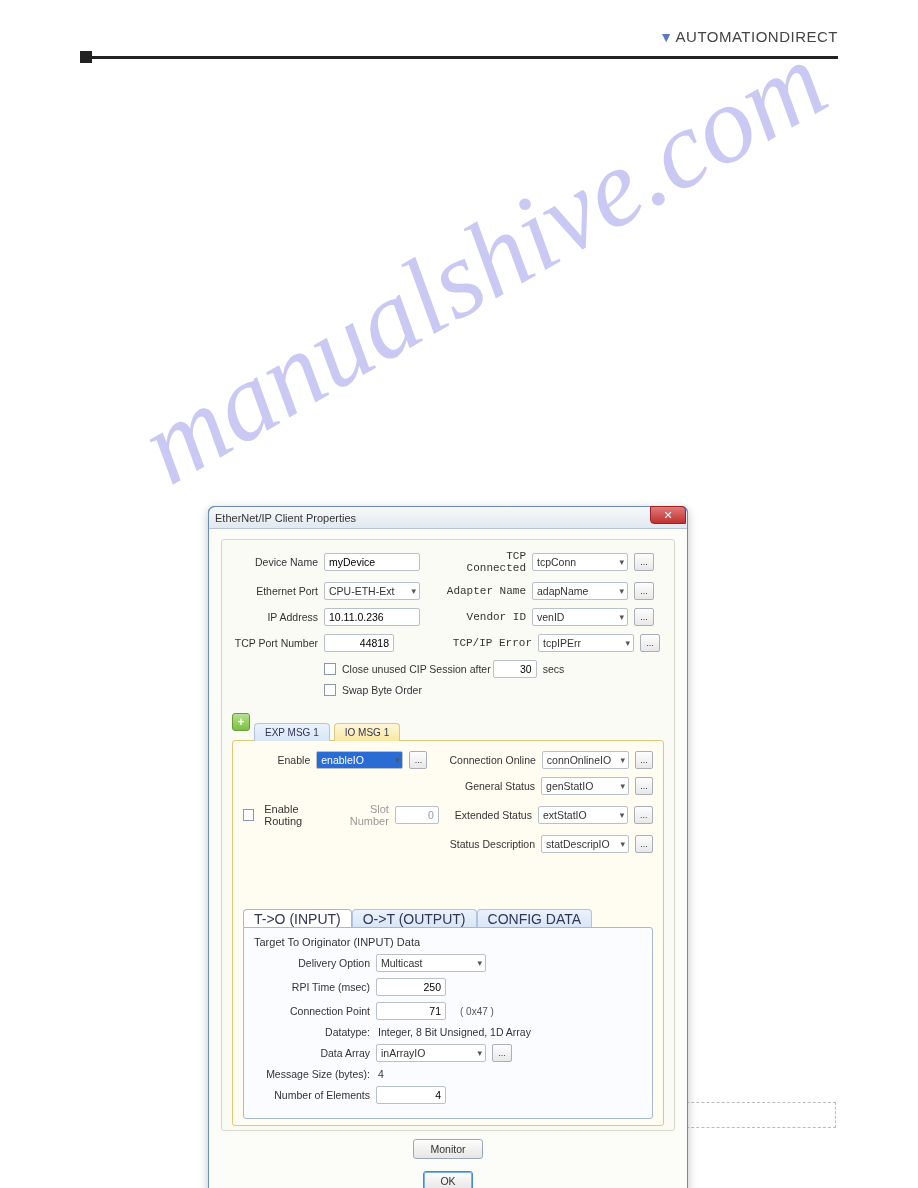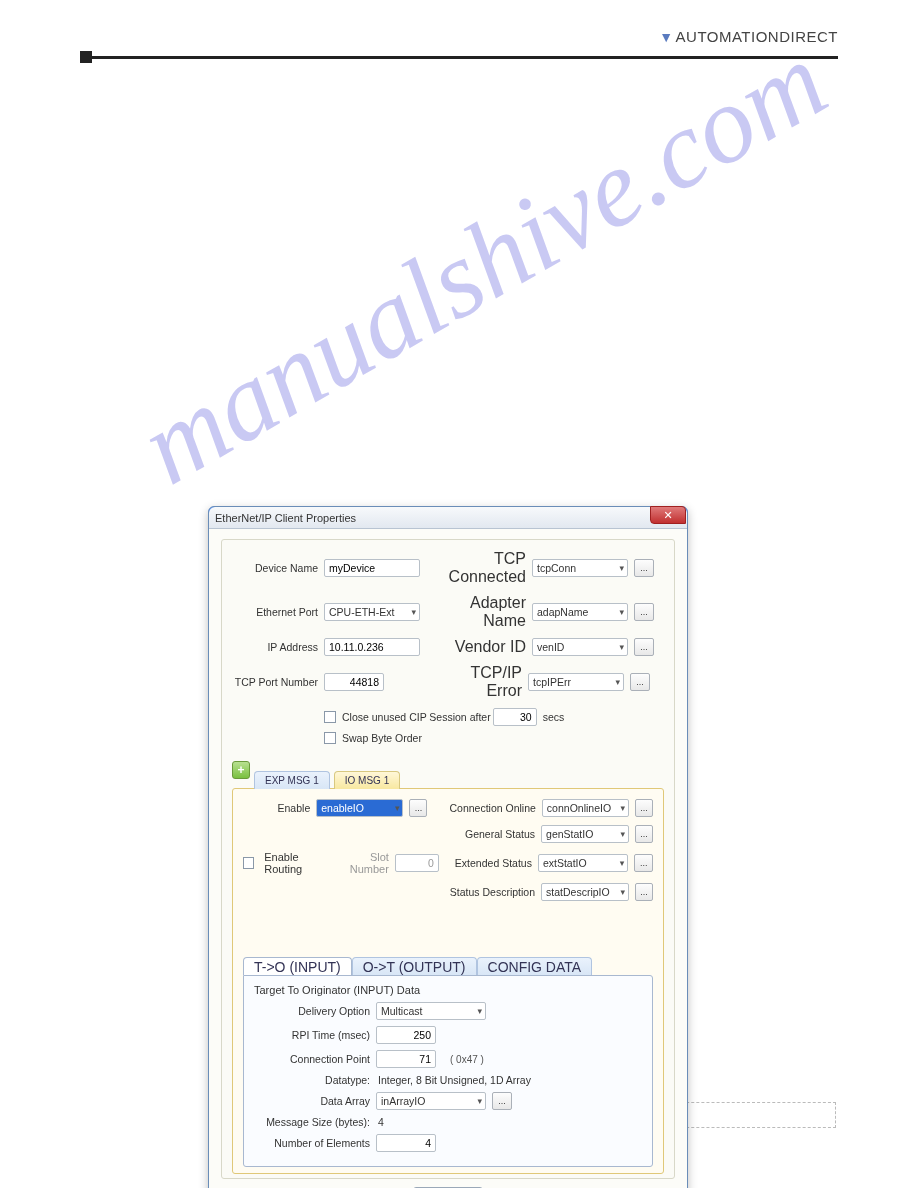--- a/index.html
+++ b/index.html
@@ -117,34 +117,35 @@
   }
   .lbl-l {
     width: 86px;
     text-align: right;
     font-size: 10.5px;
     color: #333;
   }
   .lbl-r {
     width: 82px;
     text-align: right;
-    font-size: 16px;
+    font-size: 11px;
     color: #333;
     margin-left: 18px;
+    font-family: Liberation Mono, monospace;
   }
   .inp {
     height: 18px;
     border: 1px solid #b8c0c8;
     background: #fff;
     font-size: 10.5px;
     padding: 0 4px;
     border-radius: 2px;
   }
   .inp.w96 { width: 96px; }
-  .inp.w70 { width: 60px; text-align: right; }
+  .inp.w70 { width: 70px; text-align: right; }
   .inp.w44 { width: 44px; text-align: right; }
   .combo {
     height: 18px;
     border: 1px solid #b8c0c8;
     background: #fff;
     font-size: 10.5px;
     padding: 0 14px 0 4px;
     border-radius: 2px;
     position: relative;
     display: inline-flex;

